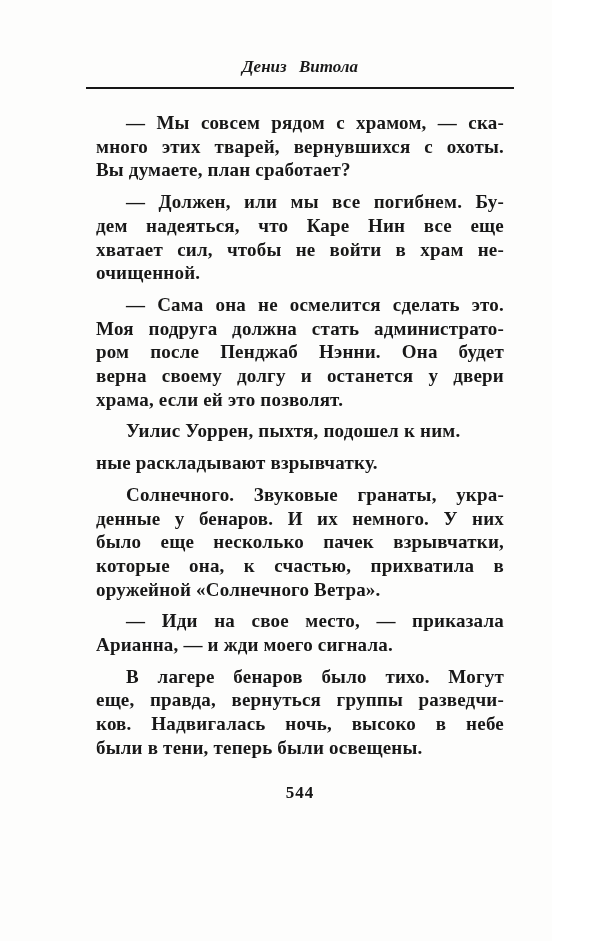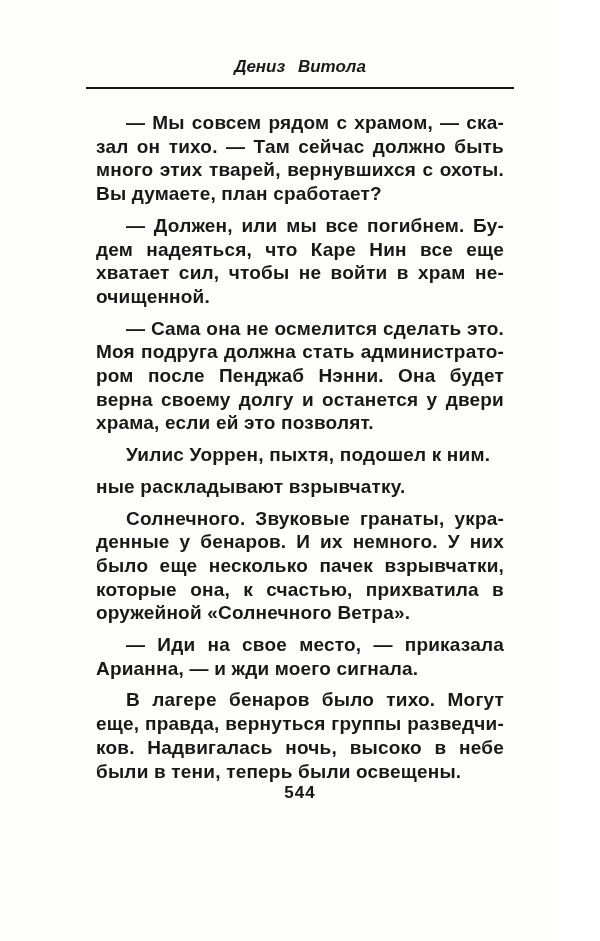--- a/index.html
+++ b/index.html
@@ -6,21 +6,21 @@
     margin: 0;
     padding: 0;
     background: #ffffff;
   }
   .book-page {
     position: relative;
     width: 552px;
     height: 941px;
     background: #fdfdfc;
     color: #181818;
-    font-family: Liberation Sans, sans-serif;
+    font-family: Liberation Serif, serif;
     overflow: hidden;
   }
   .running-head {
     position: absolute;
     top: 57px;
     left: 88px;
     width: 424px;
     text-align: center;
     font-style: italic;
     font-weight: bold;
@@ -77,21 +77,20 @@
 </style>
 </head>
 <body>
 
 <div class="book-page">
   <div class="running-head">Дениз Витола</div>
   <div class="header-rule"></div>
   <div class="page-body">
       <div class="paragraph">
         <div class="line para-first">— Мы совсем рядом с храмом, — ска-</div>
-        <div class="line">зал он тихо. — Там сейчас должно быть</div>
         <div class="line">много этих тварей, вернувшихся с охоты.</div>
         <div class="line para-last">Вы думаете, план сработает?</div>
       </div>
       <div class="paragraph">
         <div class="line para-first">— Должен, или мы все погибнем. Бу-</div>
         <div class="line">дем надеяться, что Каре Нин все еще</div>
         <div class="line">хватает сил, чтобы не войти в храм не-</div>
         <div class="line para-last">очищенной.</div>
       </div>
       <div class="paragraph">

